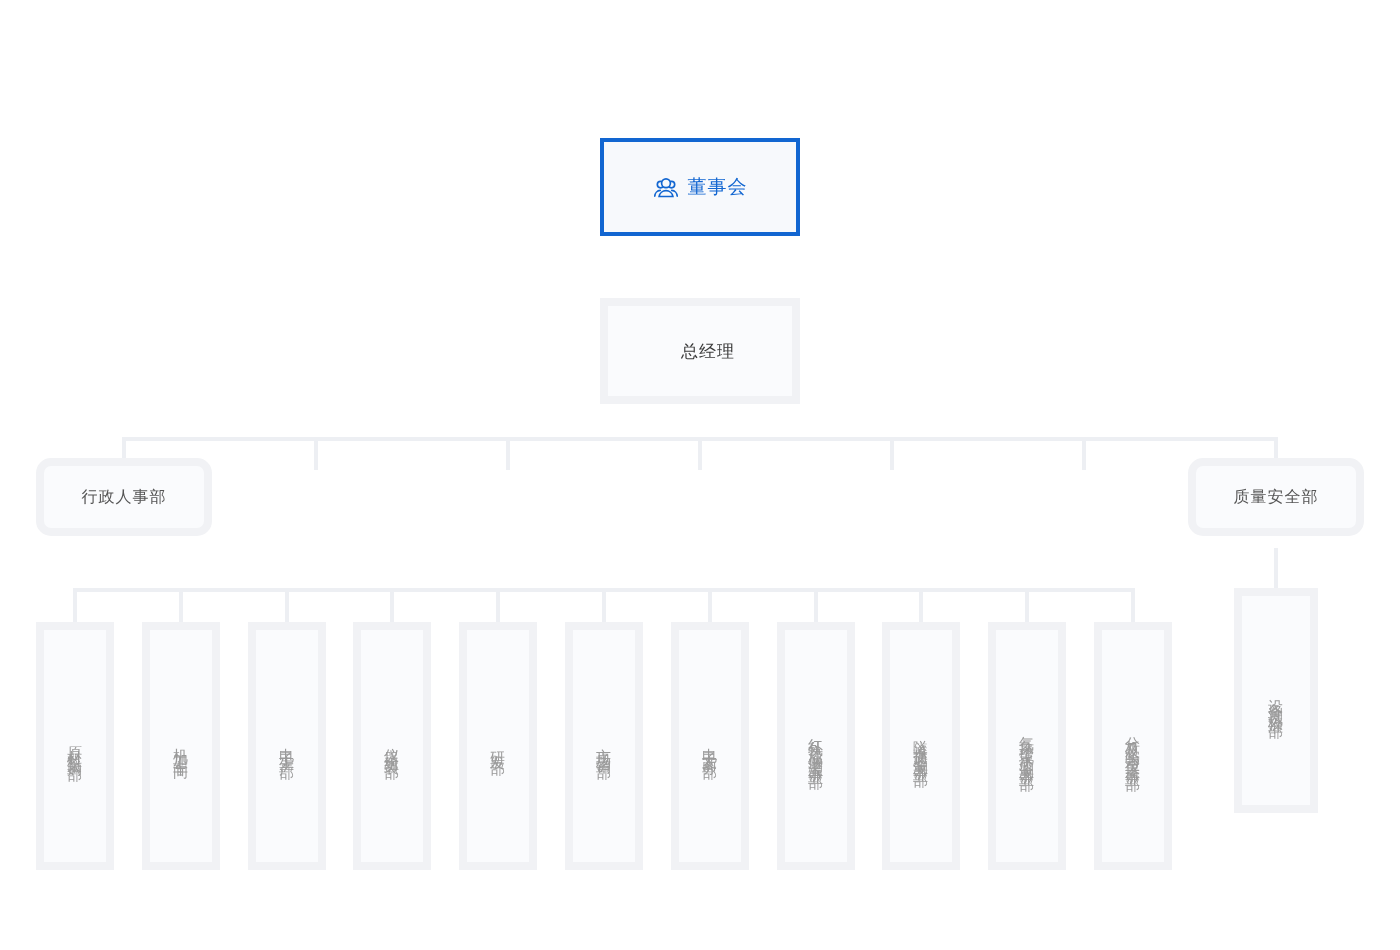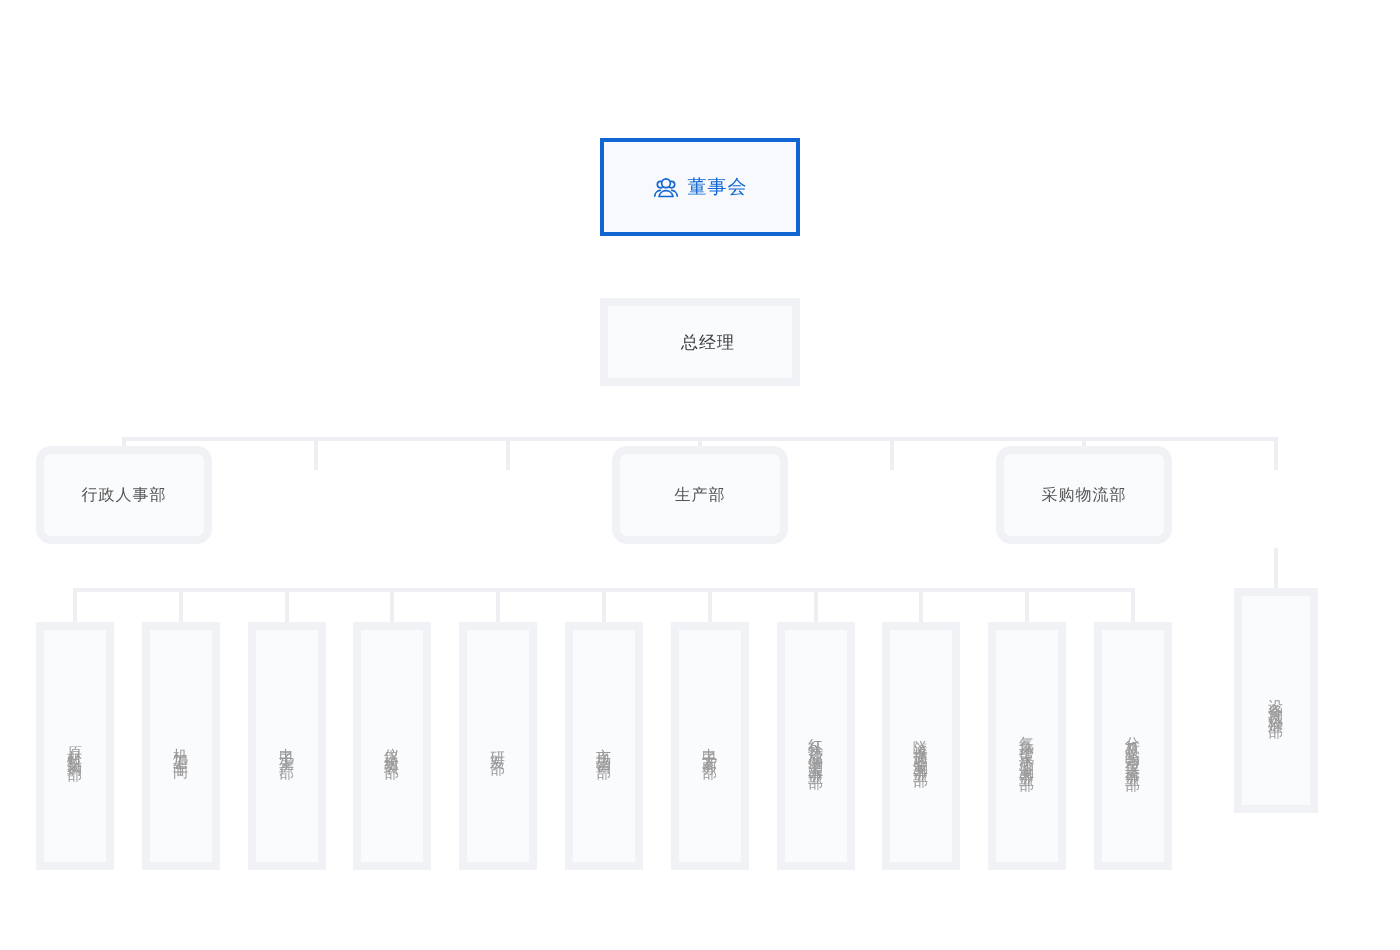--- a/index.html
+++ b/index.html
@@ -18,24 +18,24 @@
     cursor:pointer;
   }
   .node-root{
     background:#f7f9fc;border:4px solid #1266d1;
     width:200px;height:98px;left:600px;top:138px;
   }
   .node-root .root-label{
     color:#1266d1;font-size:19px;font-weight:500;letter-spacing:1px;
   }
   .root-inner{display:flex;align-items:center;gap:9px;}
-  .node-gm{width:200px;height:88px;left:600px;top:298px;padding-left:16px;}
+  .node-gm{width:200px;height:106px;left:600px;top:298px;padding-left:16px;}
   .node-gm .gm-label{color:#3a3a3a;font-size:17px;letter-spacing:1px;}
 
-  .node-l3{top:446px;width:176px;height:98px;border-radius:15px;}
+  .node-l3{top:458px;width:176px;height:78px;border-radius:15px;}
   .node-l3 .l3-label{color:#555555;font-size:16px;letter-spacing:1px;}
 
   .node-l4{top:622px;width:78px;height:248px;}
   .node-l4 .v-label,
   .node-l4b .v-label{
     writing-mode:vertical-rl;text-orientation:upright;
     color:#9a9a9a;font-size:15px;letter-spacing:4px;line-height:1;
   }
   .node-l4b{top:588px;width:84px;height:225px;left:1234px;}
 
@@ -80,25 +80,22 @@
   <div class="conn drop drop-l3" style="left:314px"></div>
   <div class="conn drop drop-l3" style="left:506px"></div>
   <div class="conn drop drop-l3" style="left:698px"></div>
   <div class="conn drop drop-l3" style="left:890px"></div>
   <div class="conn drop drop-l3" style="left:1082px"></div>
   <div class="conn drop drop-l3" style="left:1274px"></div>
 
   <div class="node node-l3" style="left:36px">
     <span class="l3-label">行政人事部</span>
   </div>
-  <div class="node node-l3" style="left:612px">
-    <span class="l3-label">生产部</span>
-  </div>
-  <div class="node node-l3" style="left:996px">
-    <span class="l3-label">采购物流部</span>
+  <div class="node node-l3" style="left:1188px">
+    <span class="l3-label">质量安全部</span>
   </div>
 
   <div class="conn bus2"></div>
   <div class="conn drop drop-l4" style="left:73px"></div>
   <div class="conn drop drop-l4" style="left:179px"></div>
   <div class="conn drop drop-l4" style="left:285px"></div>
   <div class="conn drop drop-l4" style="left:390px"></div>
   <div class="conn drop drop-l4" style="left:496px"></div>
   <div class="conn drop drop-l4" style="left:602px"></div>
   <div class="conn drop drop-l4" style="left:708px"></div>

